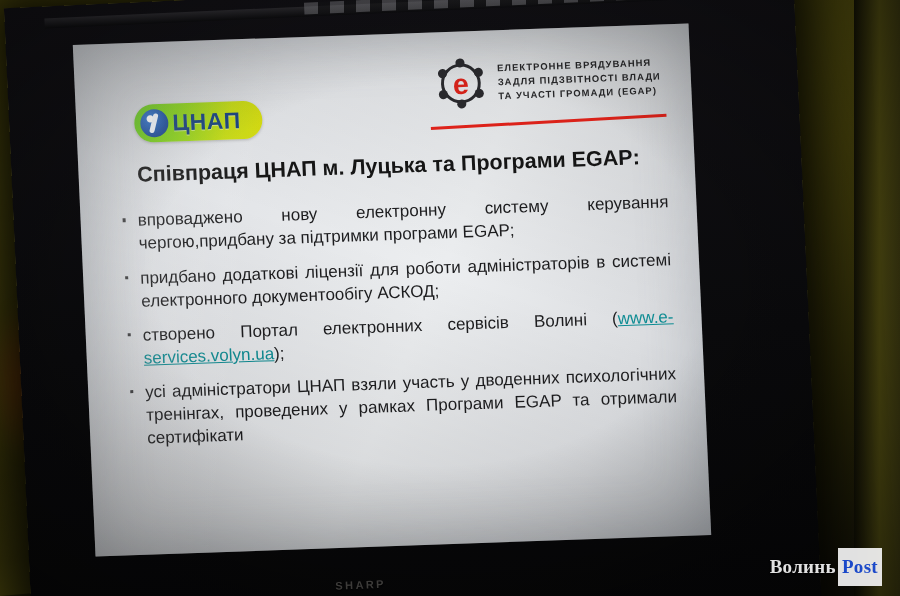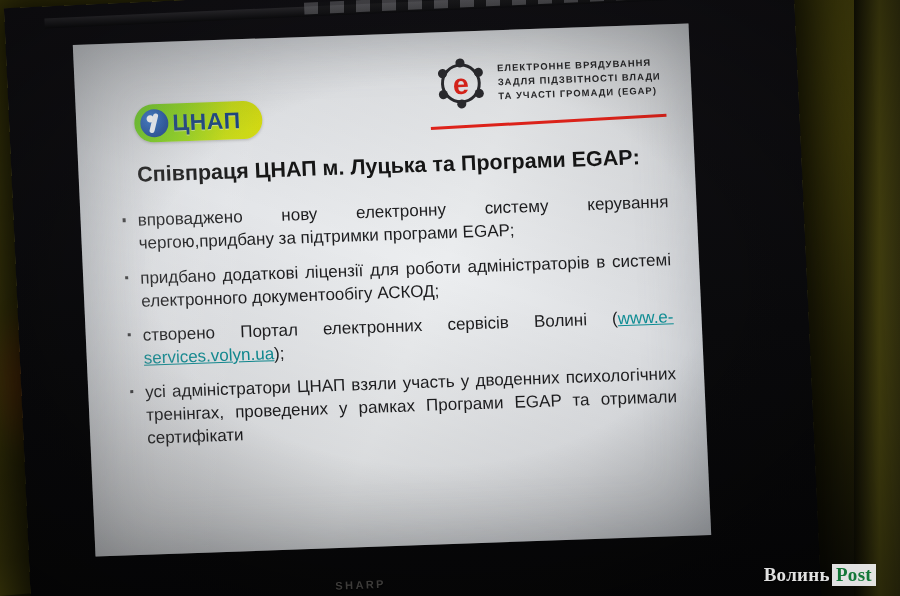--- a/index.html
+++ b/index.html
@@ -235,36 +235,36 @@
   }
   ul.bullets > li:last-child { margin-bottom: 0; }
   .url {
     color: #0f8d94;
     text-decoration: underline;
   }
 
   
   .watermark {
     position: absolute;
-    right: 24px;
+    right: 18px;
     bottom: 10px;
     display: flex;
     align-items: center;
     gap: 2px;
     font-family: "Liberation Serif", serif;
     font-size: 19px;
     font-weight: bold;
     z-index: 40;
     opacity: .93;
   }
   .wm-a { color: #f2f2f2; text-shadow: 0 1px 2px #000; letter-spacing: .3px; }
   .wm-b {
     background: #f2f2f2;
-    color: #15803d;
-    padding: 0 4px;
+    color: #1d4ed8;
+    padding: 8px 4px;
     letter-spacing: .3px;
   }
 
   .vignette {
     position: absolute;
     inset: 0;
     pointer-events: none;
     background: radial-gradient(ellipse at 48% 46%, rgba(0,0,0,0) 42%, rgba(0,0,0,.45) 100%);
     z-index: 30;
   }

